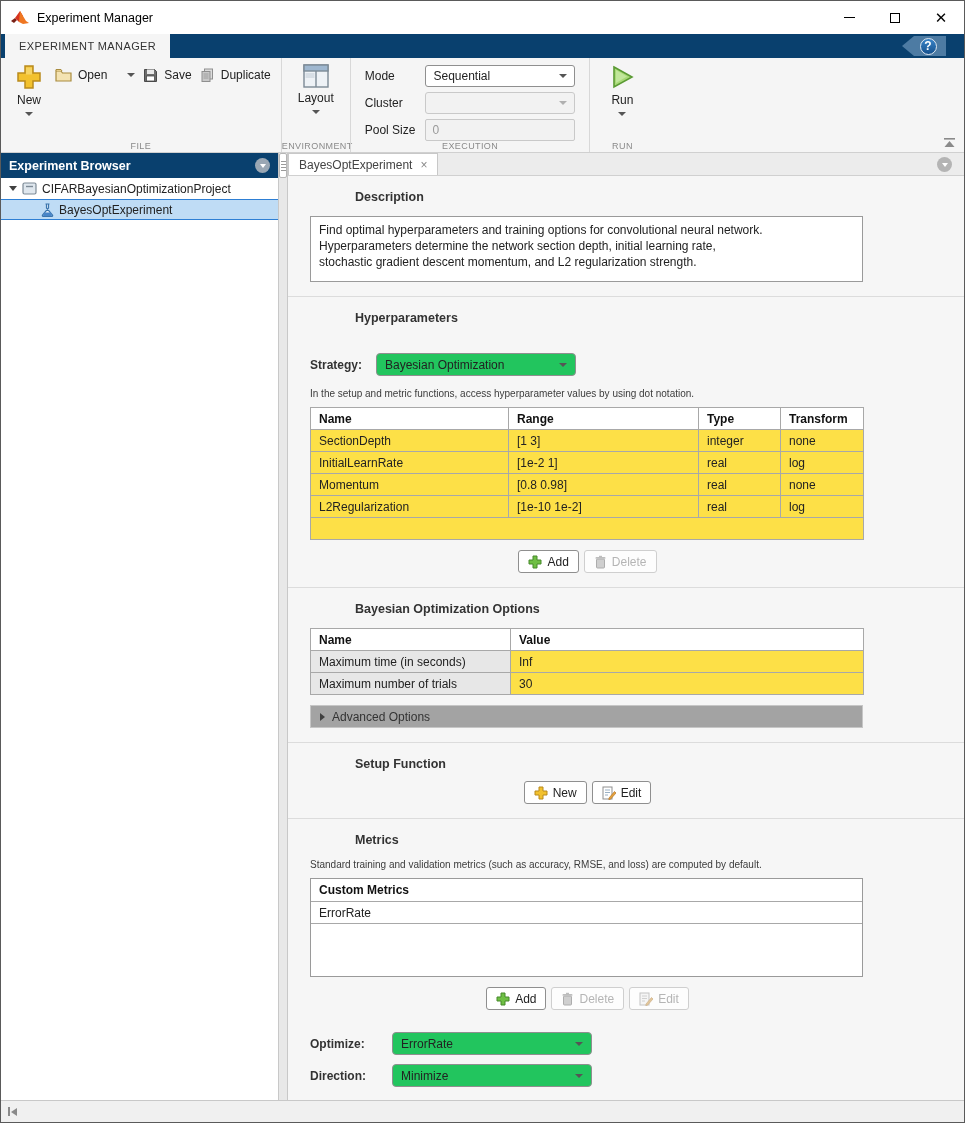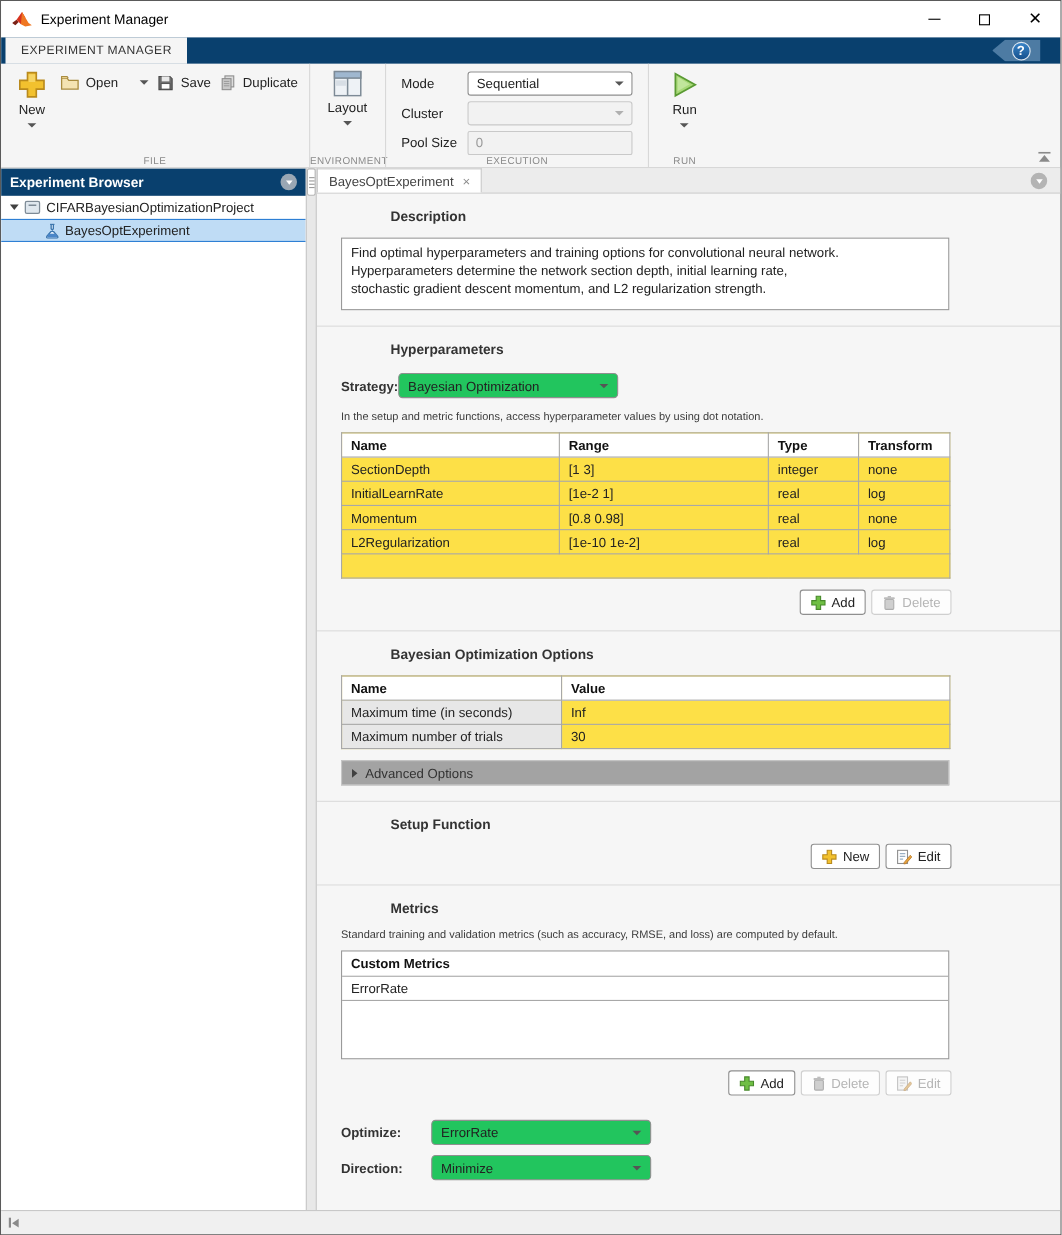--- a/index.html
+++ b/index.html
@@ -95,32 +95,32 @@
   .doc-tab .close { color: #8a8a8a; font-size: 12px; cursor: pointer; }
   .doc-tabs .panel-menu-btn { position: absolute; right: 12px; top: 4px; background: #b4b4b4; }
   .doc-content { flex: 1 1 auto; overflow: hidden; padding: 14px 0 0 22px; }
   .section-divider { border: none; border-top: 1px solid #dcdcdc; margin: 14px 0 0 -22px; }
   .sec-heading { font-weight: bold; font-size: 12.5px; color: #333; margin: 14px 0 0 0; padding-left: 45px; }
   .note { color: #3c3c3c; font-size: 10px; margin-top: 12px; }
   .desc-box {
     margin-top: 12px; width: 553px; height: 66px; background: #fff; border: 1px solid #9a9a9a;
     padding: 5px 8px; color: #222; white-space: pre-line; line-height: 1.35; font-size: 12px; resize: none;
   }
-  .strategy-row { display: flex; align-items: center; margin-top: 14px; }
+  .strategy-row { display: flex; align-items: center; gap: 14px; margin-top: 28px; }
   .strategy-row .lbl, .opt-row .lbl { font-weight: bold; color: #333; }
   .dd {
     width: 200px; height: 23px; border: 1px solid #8f8f8f; border-radius: 4px; background: #22c55e;
     display: flex; align-items: center; justify-content: space-between; padding: 0 8px; cursor: pointer; color: #222;
   }
   table.grid { border-collapse: collapse; margin-top: 8px; background: #fde047; }
   table.grid th, table.grid td { border: 1px solid #a8a8a8; padding: 3px 8px; text-align: left; font-size: 12px; color: #222; height: 22px; }
   table.grid th { font-weight: bold; color: #111; background: #fff; }
   td.gray-cell { background: #e7e7e7; }
   td.empty-strip { height: 10px; padding: 0; }
-  .btn-row { width: 555px; display: flex; justify-content: flex-end; gap: 5px; margin-top: 10px; }
+  .btn-row { width: 555px; display: flex; justify-content: center; gap: 5px; margin-top: 10px; }
   .btn {
     display: inline-flex; align-items: center; gap: 5px; height: 23px; padding: 0 9px;
     background: #fff; border: 1px solid #8f8f8f; border-radius: 3px; color: #222; cursor: pointer; font-size: 12px;
   }
   .btn.disabled { border-color: #cfcfcf; color: #b5b5b5; cursor: default; background: #fdfdfd; }
   .adv-bar {
     width: 553px; height: 23px; margin-top: 10px; background: #a3a3a3; border: 1px solid #c6c6c6;
     display: flex; align-items: center; gap: 7px; padding: 0 9px; cursor: pointer; color: #333;
   }
   .adv-bar .tri-right { width: 0; height: 0; border-top: 4px solid transparent; border-bottom: 4px solid transparent; border-left: 5px solid #404040; }

